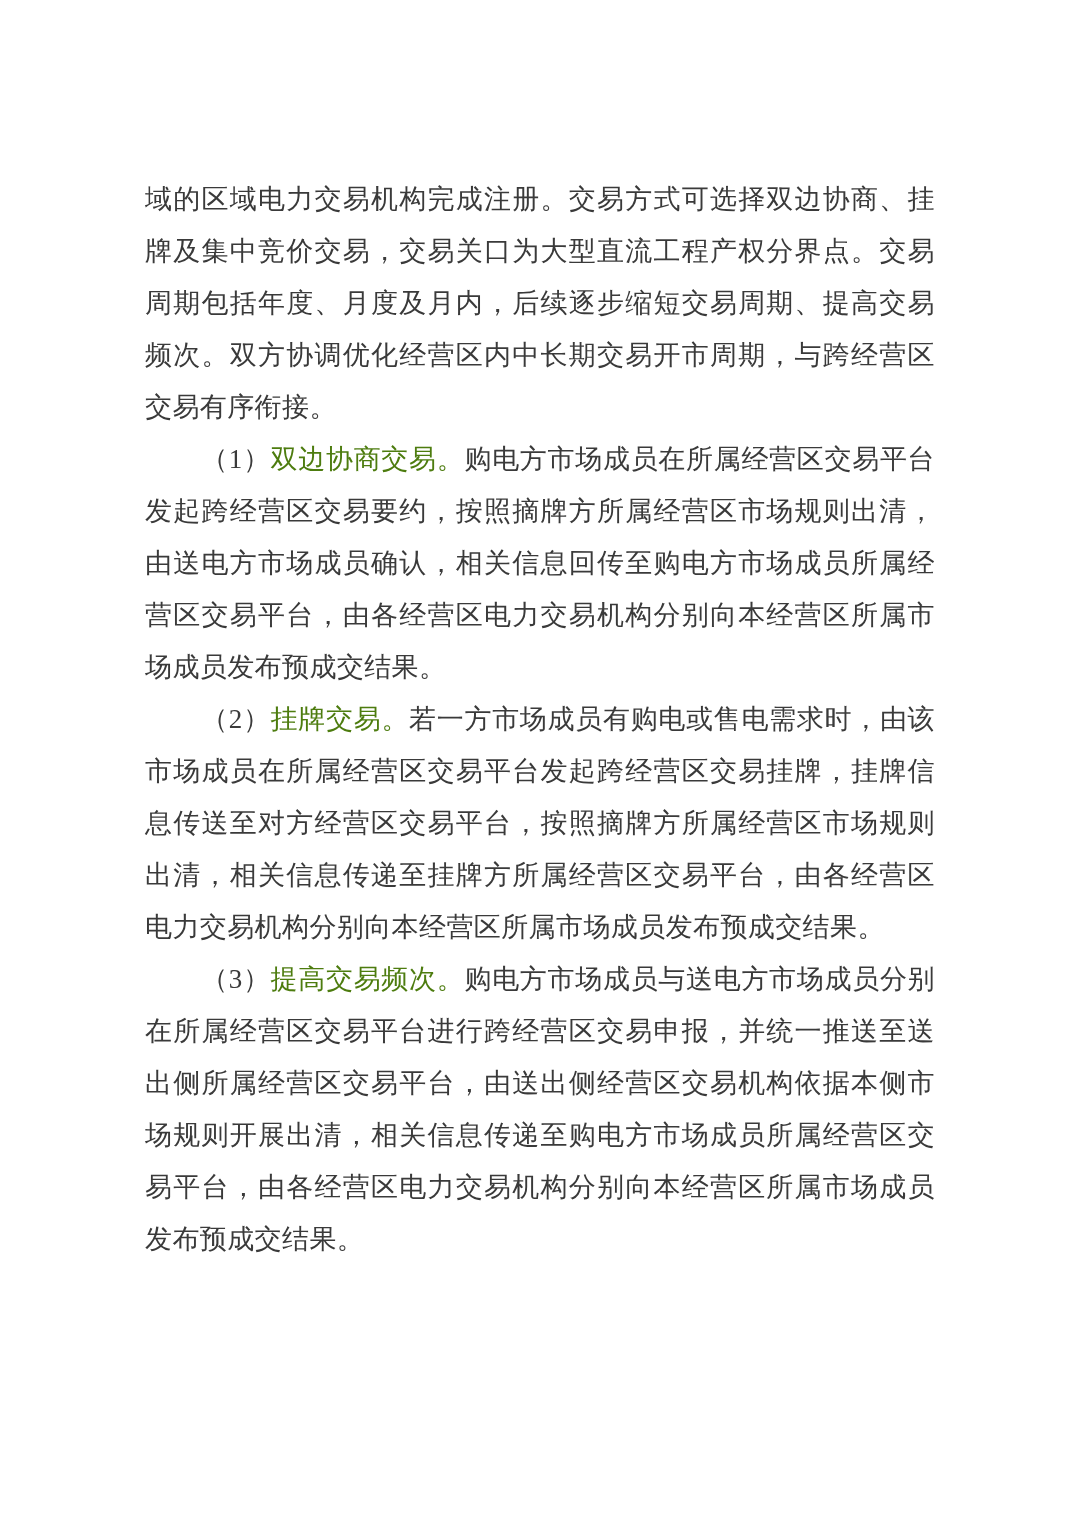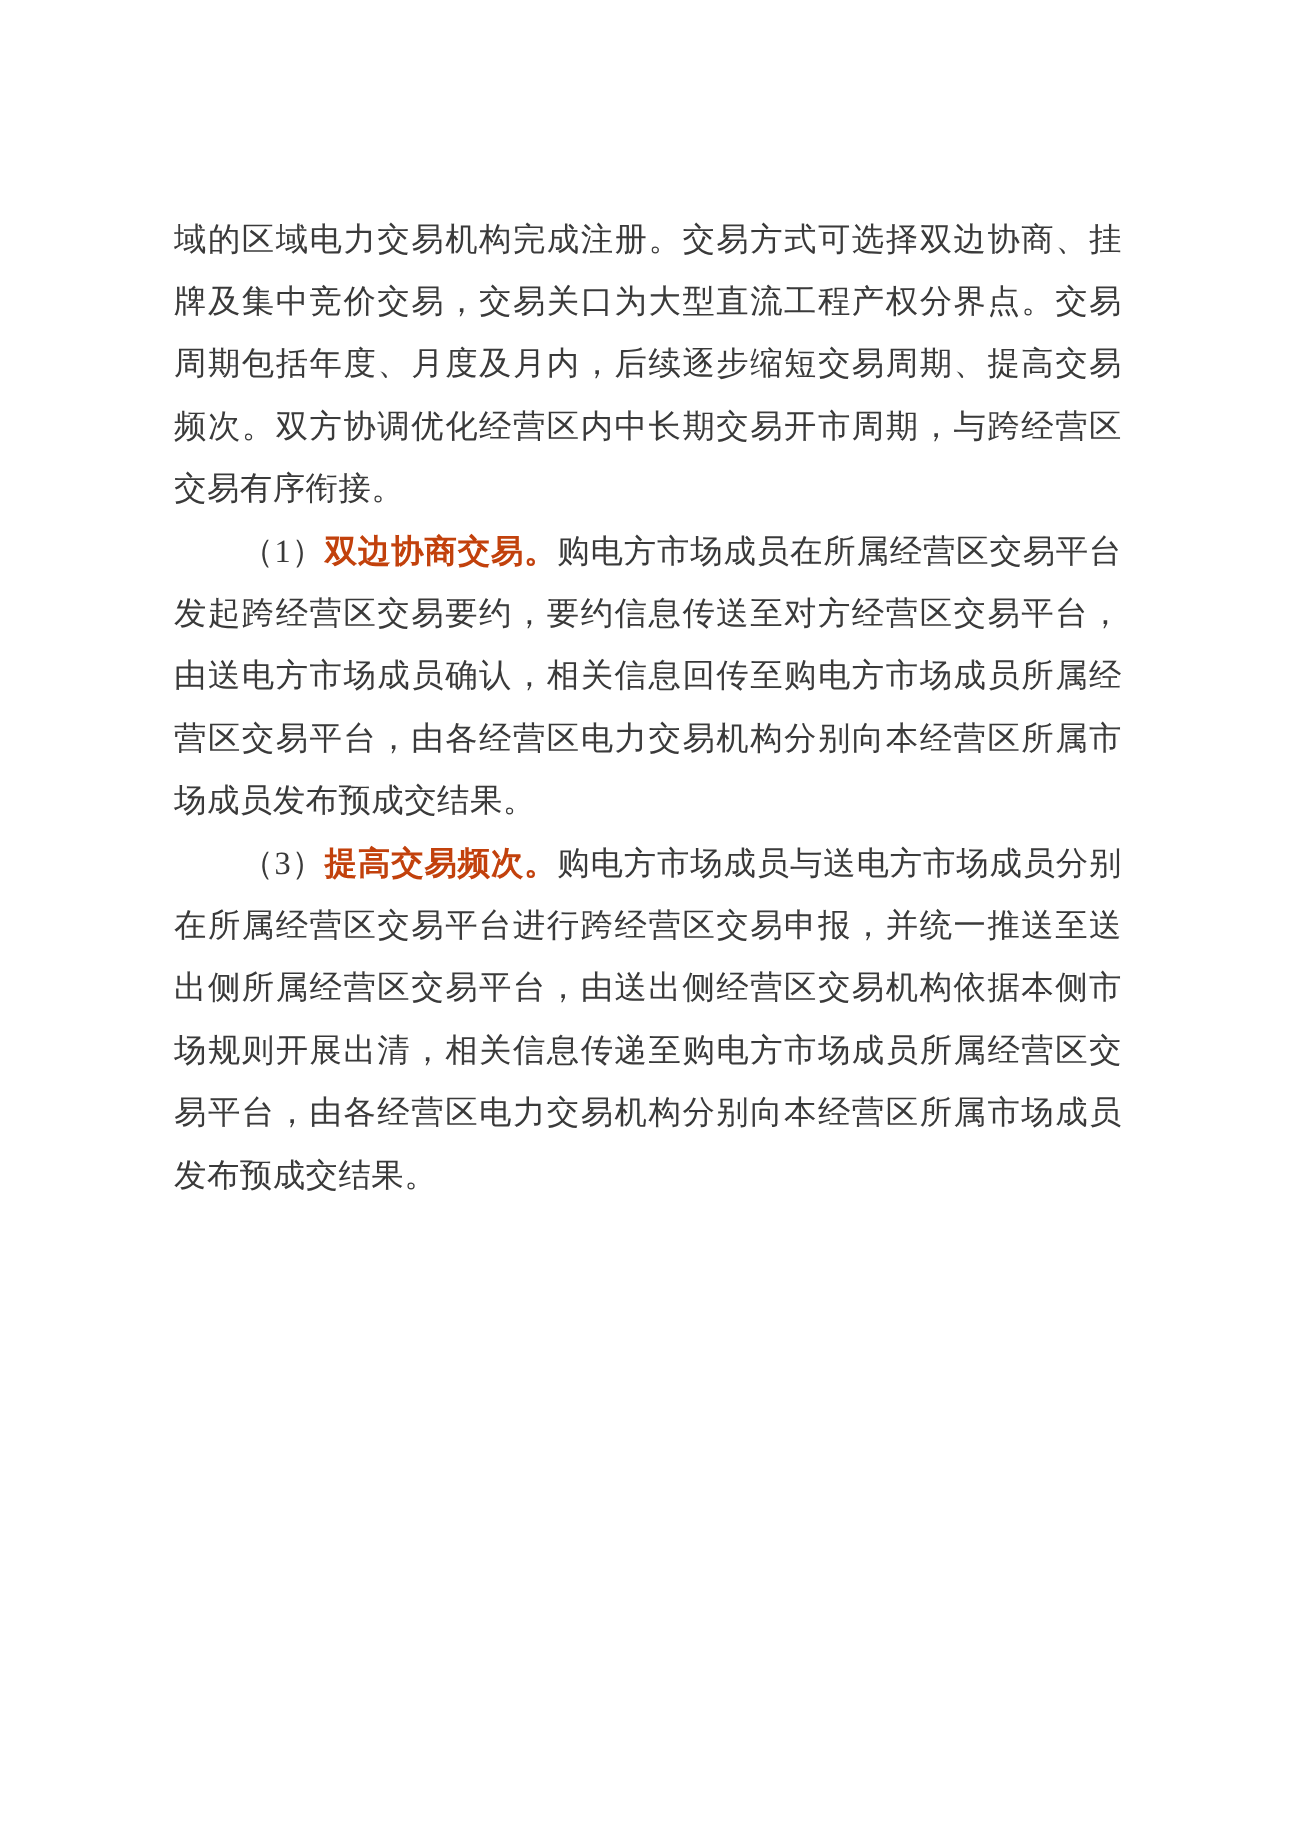--- a/index.html
+++ b/index.html
@@ -32,37 +32,38 @@
     text-align: justify;
     text-justify: inter-ideograph;
     letter-spacing: 0.4px;
   }
 
   .para.indent {
     text-indent: 56px;
   }
 
   .para .term {
-    font-weight: bold;
-    color: #c2410c;
+    font-weight: normal;
+    color: #4d7c0f;
   }
 
   .para.heading {
     font-weight: bold;
     color: #333333;
   }
 </style>
 </head>
 <body>
 
 <div class="page">
   <div class="doc">
 
     <p class="para"><span>域的区域电力交易机构完成注册。交易方式可选择双边协商、挂牌及集中竞价交易，交易关口为大型直流工程产权分界点。交易周期包括年度、月度及月内，后续逐步缩短交易周期、提高交易频次。双方协调优化经营区内中长期交易开市周期，与跨经营区交易有序衔接。</span></p>
 
-    <p class="para indent"><span>（1）</span><span class="term">双边协商交易。</span><span>购电方市场成员在所属经营区交易平台发起跨经营区交易要约，要约信息传送至对方经营区交易平台，由送电方市场成员确认，相关信息回传至购电方市场成员所属经营区交易平台，由各经营区电力交易机构分别向本经营区所属市场成员发布预成交结果。</span></p>
+    <p class="para indent"><span>（1）</span><span class="term">双边协商交易。</span><span>购电方市场成员在所属经营区交易平台发起跨经营区交易要约，按照摘牌方所属经营区市场规则出清，由送电方市场成员确认，相关信息回传至购电方市场成员所属经营区交易平台，由各经营区电力交易机构分别向本经营区所属市场成员发布预成交结果。</span></p>
 
+    <p class="para indent"><span>（2）</span><span class="term">挂牌交易。</span><span>若一方市场成员有购电或售电需求时，由该市场成员在所属经营区交易平台发起跨经营区交易挂牌，挂牌信息传送至对方经营区交易平台，按照摘牌方所属经营区市场规则出清，相关信息传递至挂牌方所属经营区交易平台，由各经营区电力交易机构分别向本经营区所属市场成员发布预成交结果。</span></p>
 
     <p class="para indent"><span>（3）</span><span class="term">提高交易频次。</span><span>购电方市场成员与送电方市场成员分别在所属经营区交易平台进行跨经营区交易申报，并统一推送至送出侧所属经营区交易平台，由送出侧经营区交易机构依据本侧市场规则开展出清，相关信息传递至购电方市场成员所属经营区交易平台，由各经营区电力交易机构分别向本经营区所属市场成员发布预成交结果。</span></p>
 
 
   </div>
 </div>
 
 </body></html>

